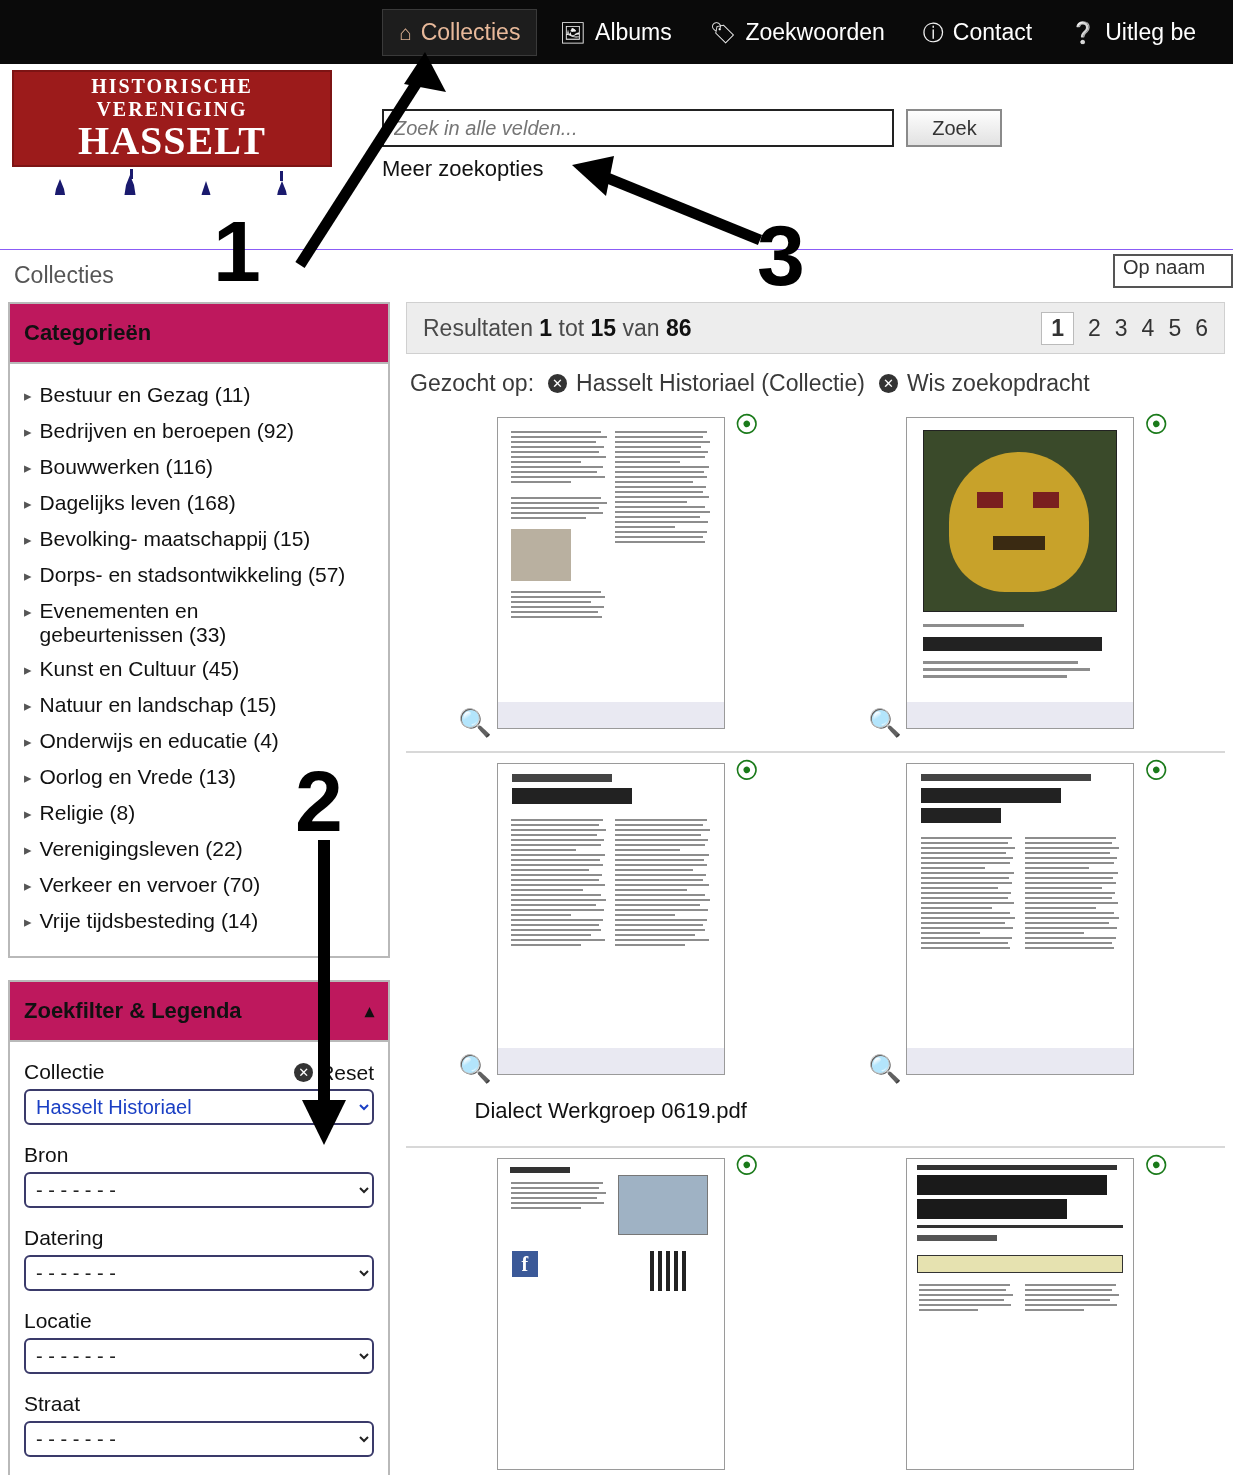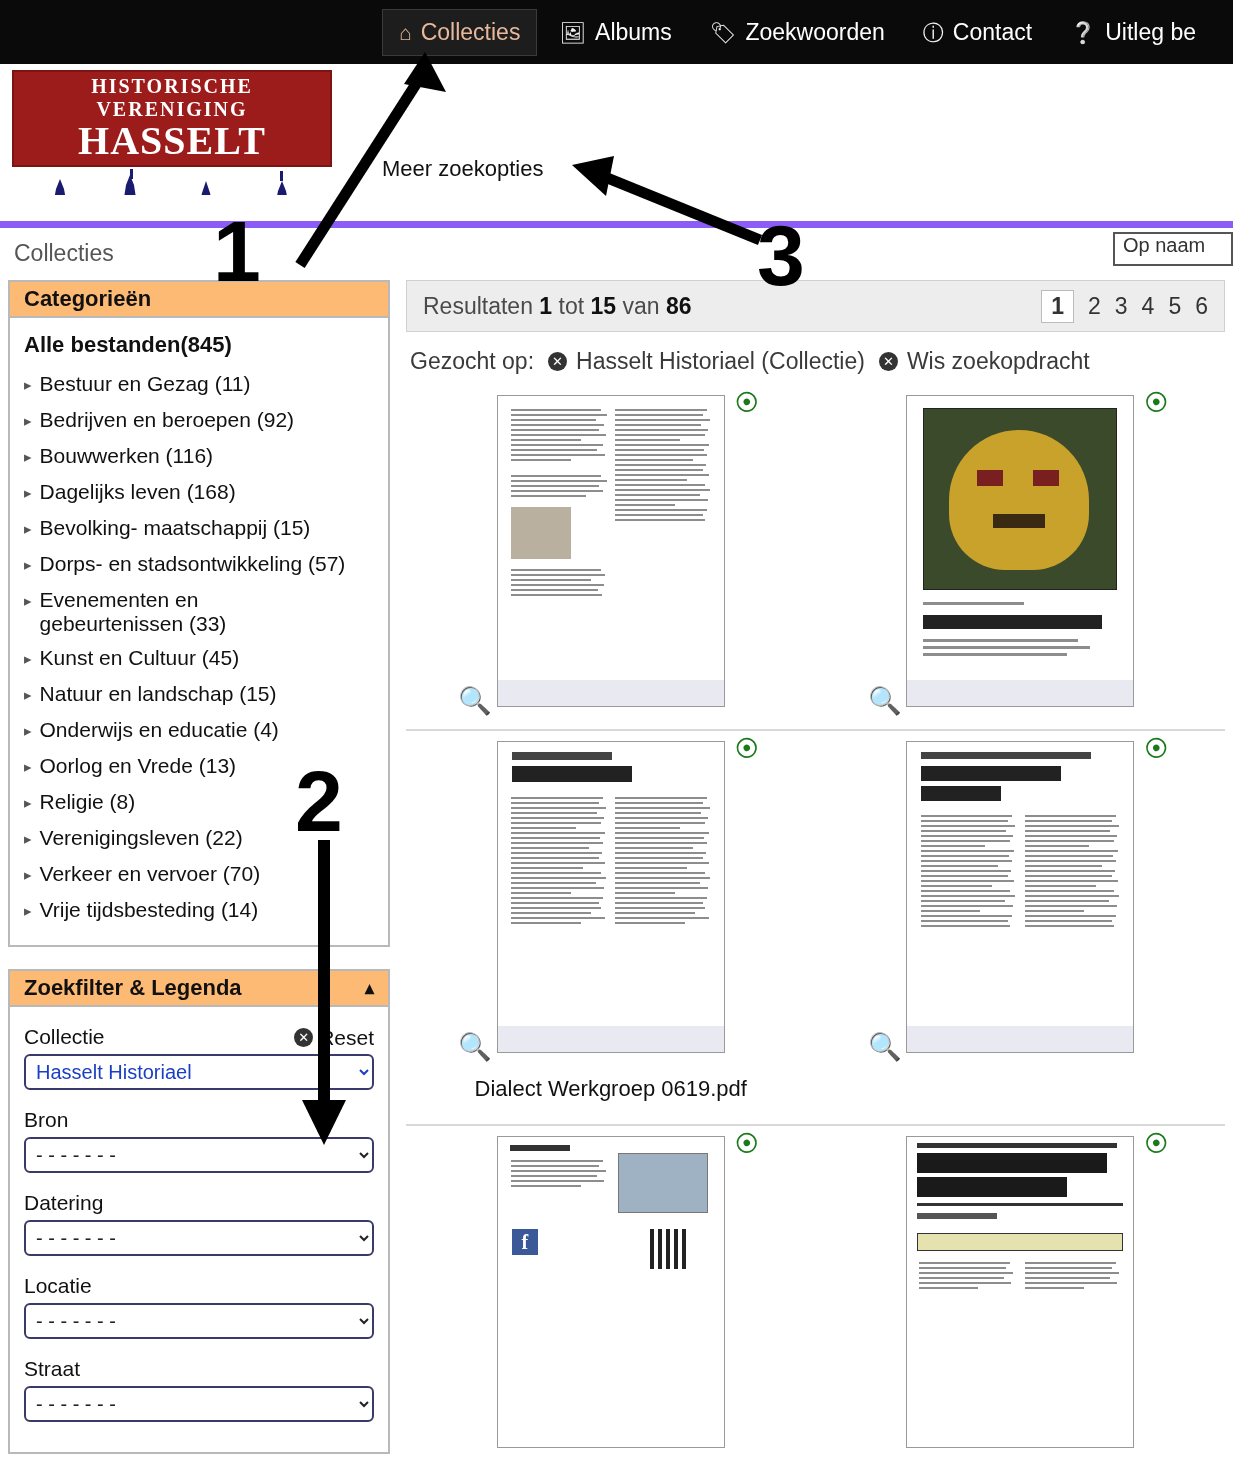--- a/index.html
+++ b/index.html
@@ -20,21 +20,21 @@
     font-size:23px;
   }
   .navitem {
     display:flex; align-items:center; gap:9px;
     padding:9px 16px; margin-right:6px; white-space:nowrap;
   }
   .navitem.active { background:#1d1d1d; color:#e8b99a; border:1px solid #3a3a3a; }
   .navicon { font-size:21px; line-height:1; opacity:.95; display:inline-block; }
 
   
-  .header { position:relative; height:164px; border-bottom:7px solid #8b5cf6; }
+  .header { position:relative; height:186px; border-bottom:1px solid #8b5cf6; }
   .logo {
     position:absolute; left:12px; top:6px; width:320px; height:125px;
     background:#fff; overflow:hidden;
   }
   .logo-top {
     background:#9c1b1b; color:#fff; text-align:center;
     font-family:"Liberation Serif", serif; font-weight:bold;
     letter-spacing:1px; border:2px solid #7d1414;
   }
   .logo-l1 { font-size:20px; padding-top:3px; letter-spacing:2px;}
@@ -65,22 +65,22 @@
     font-family:"Liberation Sans", sans-serif;
   }
 
   
   .main { display:flex; padding:0 8px; gap:16px; }
   .sidebar { width:382px; flex:none; }
   .content { flex:1; }
 
   .panel { border:2px solid #b9b9b9; background:#fff; margin-bottom:22px; }
   .panel-head {
-    background:#fdba74; border-bottom:2px solid #b9b9b9;
-    padding:4px 14px; font-size:22px; font-weight:bold; color:#111;
+    background:#be185d; border-bottom:2px solid #b9b9b9;
+    padding:16px 14px; font-size:22px; font-weight:bold; color:#111;
     display:flex; justify-content:space-between; align-items:center;
   }
   .panel-body { padding:14px 14px 16px 14px; }
 
   .cat-all { font-size:22px; font-weight:bold; margin-bottom:9px; }
   .catlist { list-style:none; margin:0; padding:0; }
   .catlist li {
     display:flex; align-items:flex-start; gap:8px;
     font-size:21px; padding:5px 0; color:#111;
   }
@@ -177,40 +177,41 @@
       <svg width="320" height="58" viewBox="0 0 320 58">
         <path fill="#1a1a6e" d="M0 58 L0 44 L14 44 L18 30 L22 44 L40 44 L44 22 L48 12 L52 22 L56 44 L78 44 L82 36 L86 44
         L110 44 L114 18 L118 8 L122 18 L126 44 L150 44 L154 34 L158 44 L186 44 L190 26 L194 14 L198 26 L202 44
         L230 44 L234 36 L238 44 L262 44 L266 24 L270 14 L274 24 L278 44 L300 44 L304 34 L308 44 L320 44 L320 58 Z"></path>
         <rect x="118" y="2" width="3" height="10" fill="#1a1a6e"></rect>
         <rect x="268" y="4" width="3" height="10" fill="#1a1a6e"></rect>
       </svg>
     </div>
   </div>
 
+  <div class="searchrow">
+    <input class="searchbox" type="text" placeholder="Zoek in alle velden..." style="">
+    <button class="searchbtn">Zoek</button>
+  </div>
   <div class="meer">Meer zoekopties</div>
 </div>
 
 <div class="crumbrow">
   <div class="crumb">Collecties</div>
   <div class="sortsel">Op naam</div>
 </div>
 
 <div class="main">
 
   <div class="sidebar">
 
     <div class="panel">
       <div class="panel-head">
         <span>Categorieën</span>
       </div>
       <div class="panel-body">
-        <div class="cat-all">
-          <span>Alle bestanden</span><span>(845)</span>
-        </div>
         <ul class="catlist">
           <li>
             <span class="arrow">▸</span>
             <span><span>Bestuur en Gezag</span>&nbsp;<span>(11)</span></span>
           </li>
           <li>
             <span class="arrow">▸</span>
             <span><span>Bedrijven en beroepen</span>&nbsp;<span>(92)</span></span>
           </li>
           <li>

